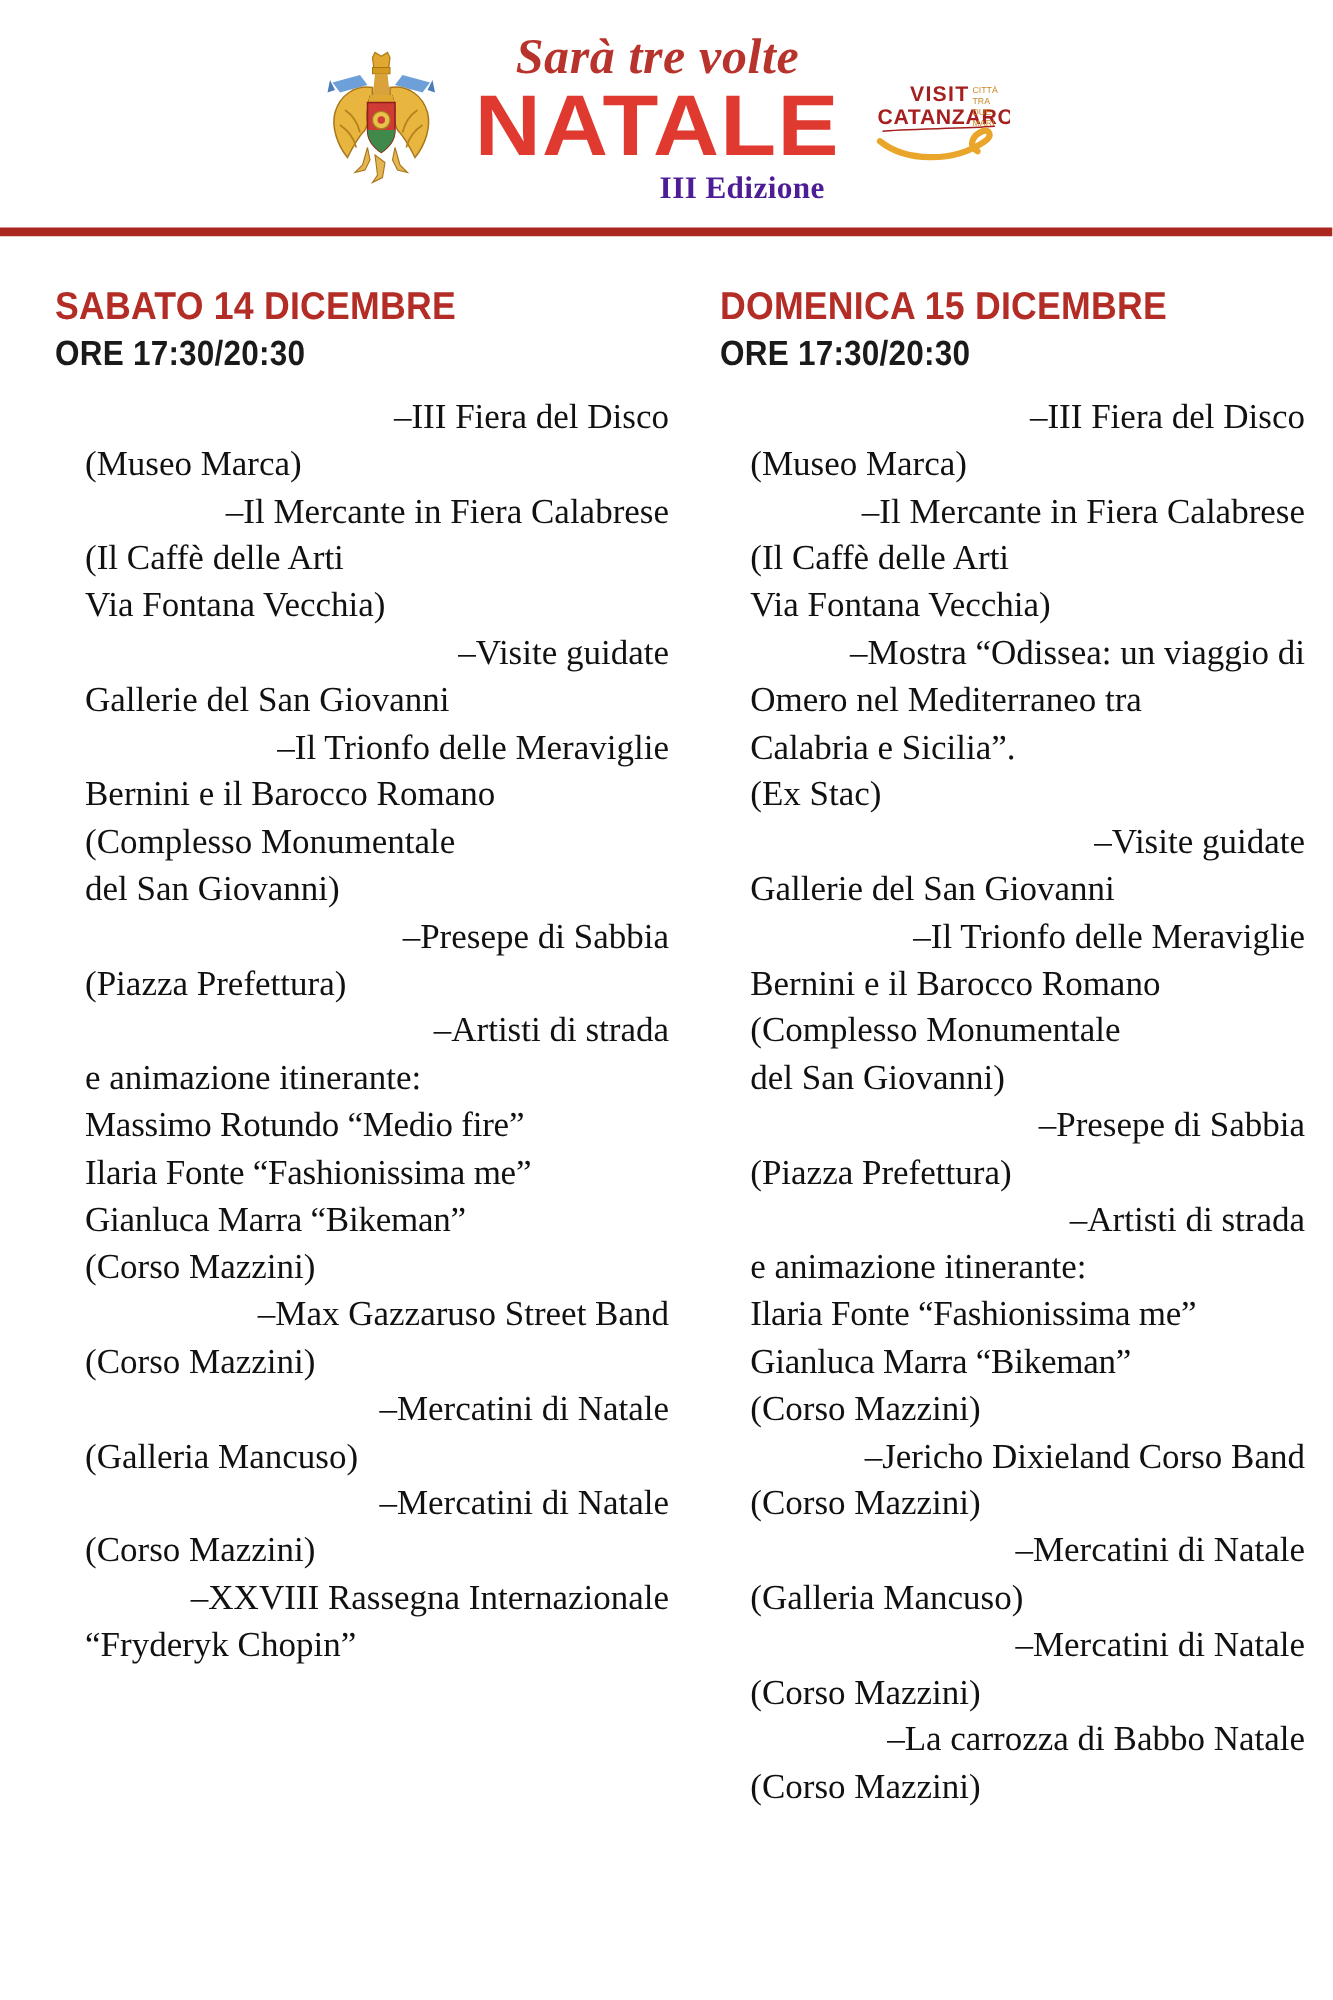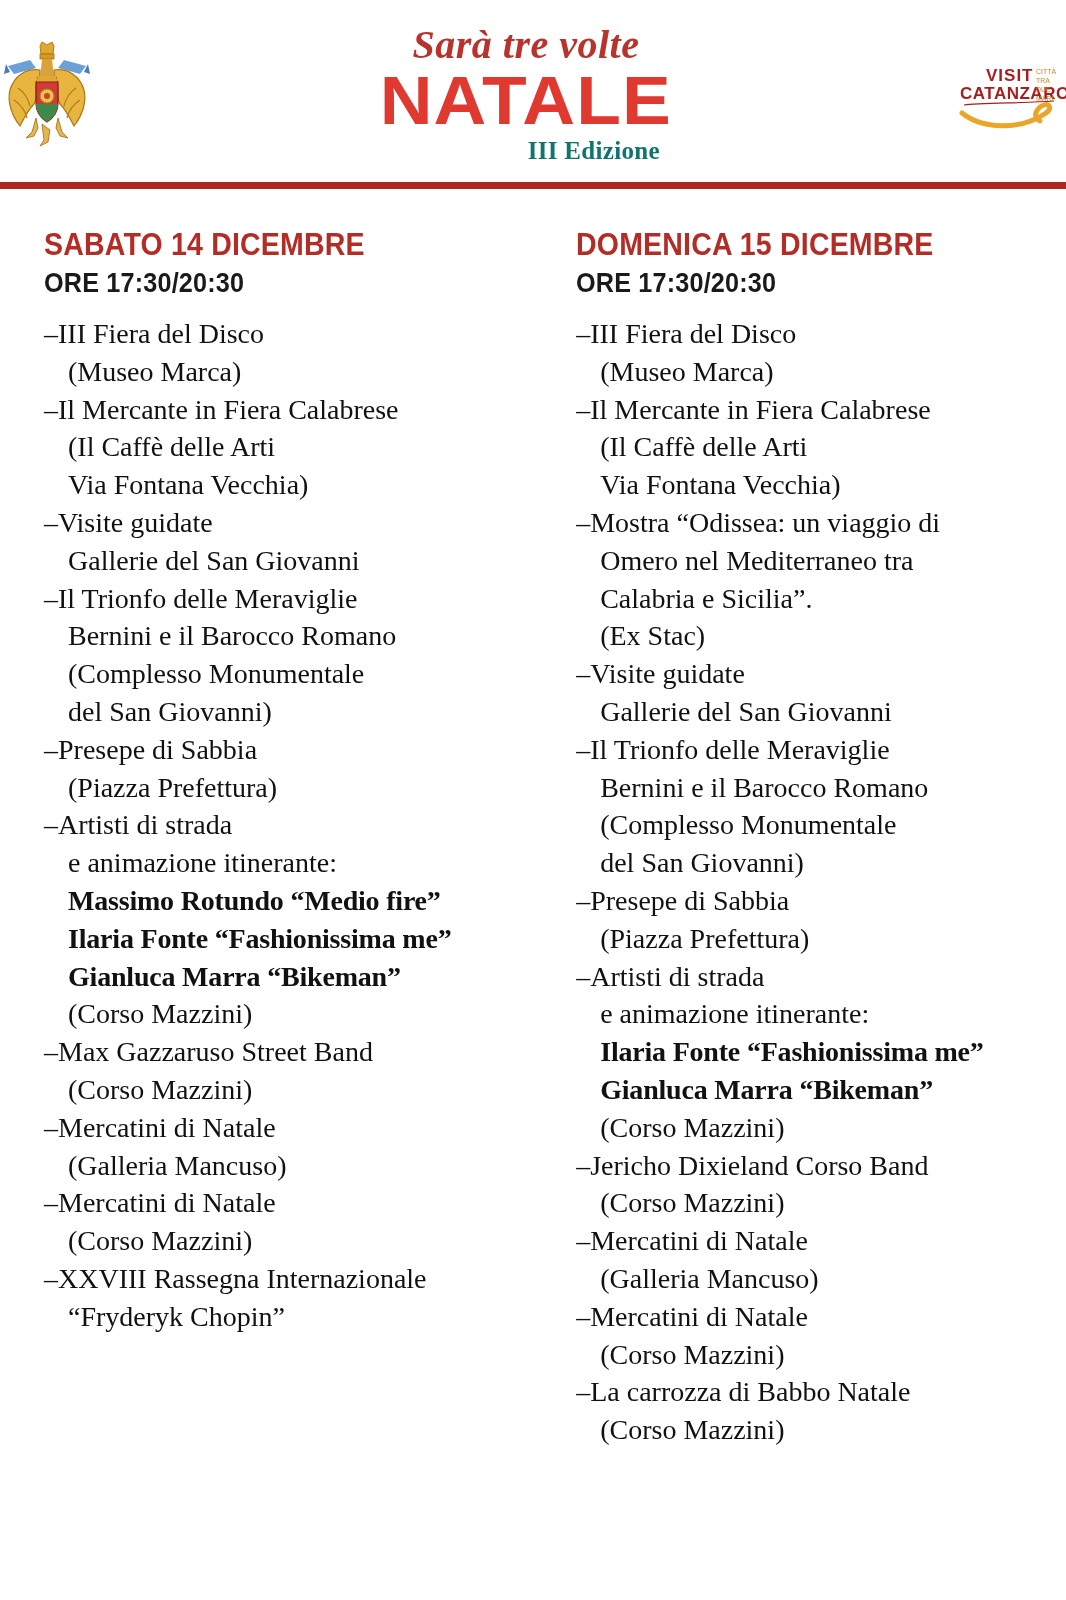--- a/index.html
+++ b/index.html
@@ -12,21 +12,21 @@
     color: #111111;
     overflow: hidden;
     position: relative;
   }
 
   
   .header {
     height: 182px;
     display: flex;
     align-items: center;
-    justify-content: space-between;
+    justify-content: center;
     gap: 36px;
     padding-top: 6px;
   }
 
   .crest { width: 94px; height: 112px; flex: 0 0 auto; }
 
   .titleblock {
     display: flex;
     flex-direction: column;
     align-items: center;
@@ -50,21 +50,21 @@
     letter-spacing: 1px;
     transform: scaleX(1.06);
     transform-origin: center;
     line-height: 0.96;
     margin: 2px 0 4px 0;
   }
   .title-edition {
     font-family: "Liberation Serif", "DejaVu Serif", serif;
     font-weight: bold;
     font-size: 25px;
-    color: #0f766e;
+    color: #4c1d95;
     align-self: flex-end;
     margin-right: 4px;
     letter-spacing: 0.3px;
   }
 
   .visit-logo { width: 108px; height: 78px; flex: 0 0 auto; }
 
   .rule {
     width: 100%;
     height: 7px;
@@ -105,24 +105,24 @@
     white-space: nowrap;
   }
 
   .list { list-style: none; margin: 0; padding: 0; }
   .entry { margin: 0; }
   .line {
     font-size: 28px;
     line-height: 1.35;
     white-space: nowrap;
   }
-  .line.head { text-indent: -16px; padding-left: 16px; }
+  .line.head { text-indent: -16px; padding-left: 16px; text-align: right; }
   .line.cont { padding-left: 24px; }
   .line.venue { padding-left: 24px; }
-  .line.performer { padding-left: 24px; font-weight: bold; letter-spacing: -0.2px; }
+  .line.performer { padding-left: 24px; font-weight: normal; letter-spacing: -0.2px; }
 </style>
 </head>
 <body>
 
 <div class="header">
 
   <svg class="crest" viewBox="0 0 94 112">
 
     <path d="M8 28 L30 22 L36 30 L14 36 Z" fill="#6d9fd8"></path>
     <path d="M86 28 L64 22 L58 30 L80 36 Z" fill="#6d9fd8"></path>

